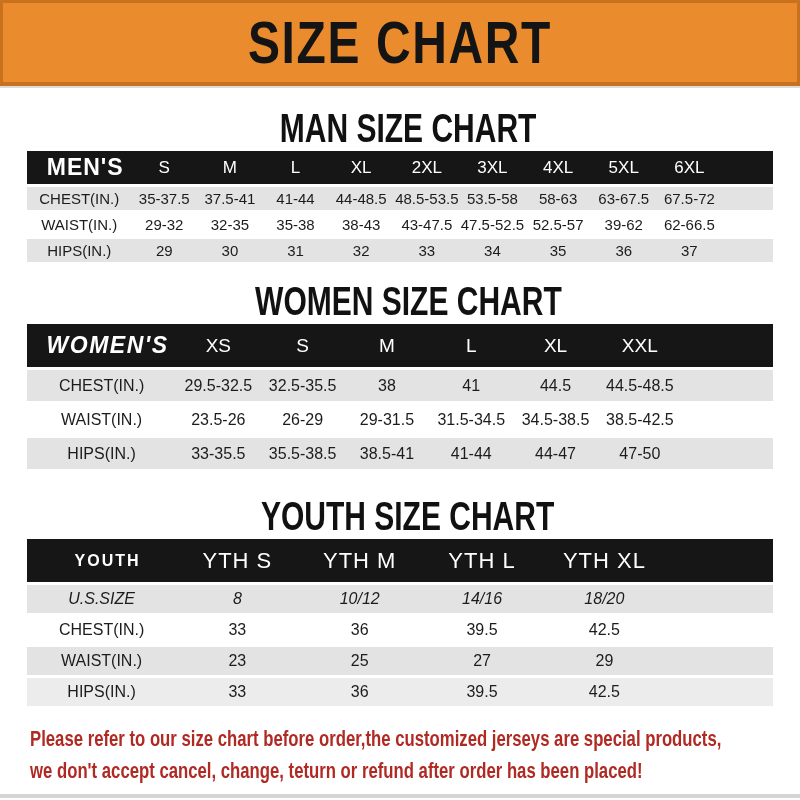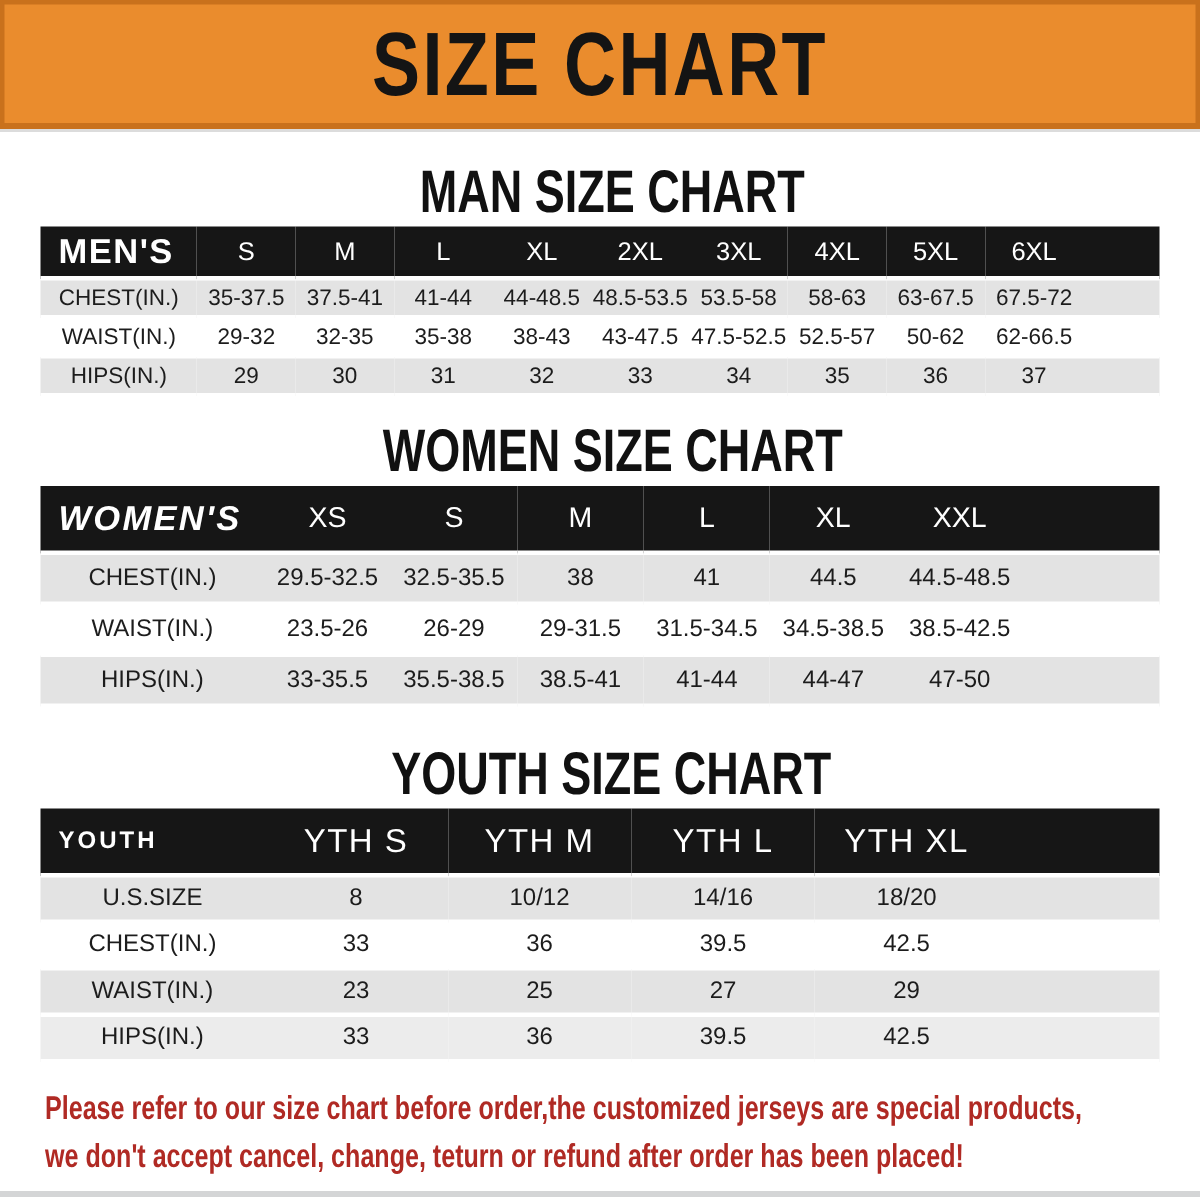--- a/index.html
+++ b/index.html
@@ -65,21 +65,21 @@
 
   table.size-table thead th {
     background: var(--header-bar-bg, #161616);
     color: var(--header-bar-text, #ffffff);
     font-weight: 400;
     text-align: center;
     padding: 0;
     border-bottom: 3px solid #ffffff;
   }
   table.size-table thead th.lbl {
-    text-align: left;
+    text-align: center;
     padding-left: 12px;
     font-weight: 800;
   }
   table.size-table tbody td {
     text-align: center;
     padding: 0;
     color: #1c1c1c;
     border-bottom: 3px solid #ffffff;
   }
   table.size-table tbody td.lbl {
@@ -95,21 +95,21 @@
   
   .women-table thead th { height: 43px; font-size: 19px; }
   .women-table thead th.lbl { font-size: 23px; letter-spacing: 1.5px; font-style: italic; }
   .women-table tbody td { height: 31px; font-size: 16px; }
   .women-table tbody tr:nth-child(odd) { background: var(--row-gray, #E3E3E3); }
 
   
   .youth-table thead th { height: 43px; font-size: 22px; letter-spacing: 1px; }
   .youth-table thead th.lbl { font-size: 16px; letter-spacing: 2px; }
   .youth-table tbody td { height: 28px; font-size: 16px; }
-  .youth-table tbody tr:nth-child(1) { background: var(--row-gray, #E3E3E3); }
+  .youth-table tbody tr:nth-child(1) { background: var(--row-gray, #E3E3E3); font-style: italic; }
   .youth-table tbody tr:nth-child(3) { background: var(--row-gray, #E3E3E3); }
   .youth-table tbody tr:nth-child(4) { background: var(--row-gray-light, #ECECEC); }
 
   
   .disclaimer {
     margin: 14px 0 14px 30px;
     color: var(--disclaimer-red, #B02A24);
   }
   .disclaimer-line {
     display: block;
@@ -187,21 +187,21 @@
       </tr>
       <tr>
         <td class="lbl">WAIST(IN.)</td>
         <td>29-32</td>
         <td>32-35</td>
         <td>35-38</td>
         <td>38-43</td>
         <td>43-47.5</td>
         <td>47.5-52.5</td>
         <td>52.5-57</td>
-        <td>50-62</td>
+        <td>39-62</td>
         <td>62-66.5</td>
         <td></td>
       </tr>
       <tr>
         <td class="lbl">HIPS(IN.)</td>
         <td>29</td>
         <td>30</td>
         <td>31</td>
         <td>32</td>
         <td>33</td>

